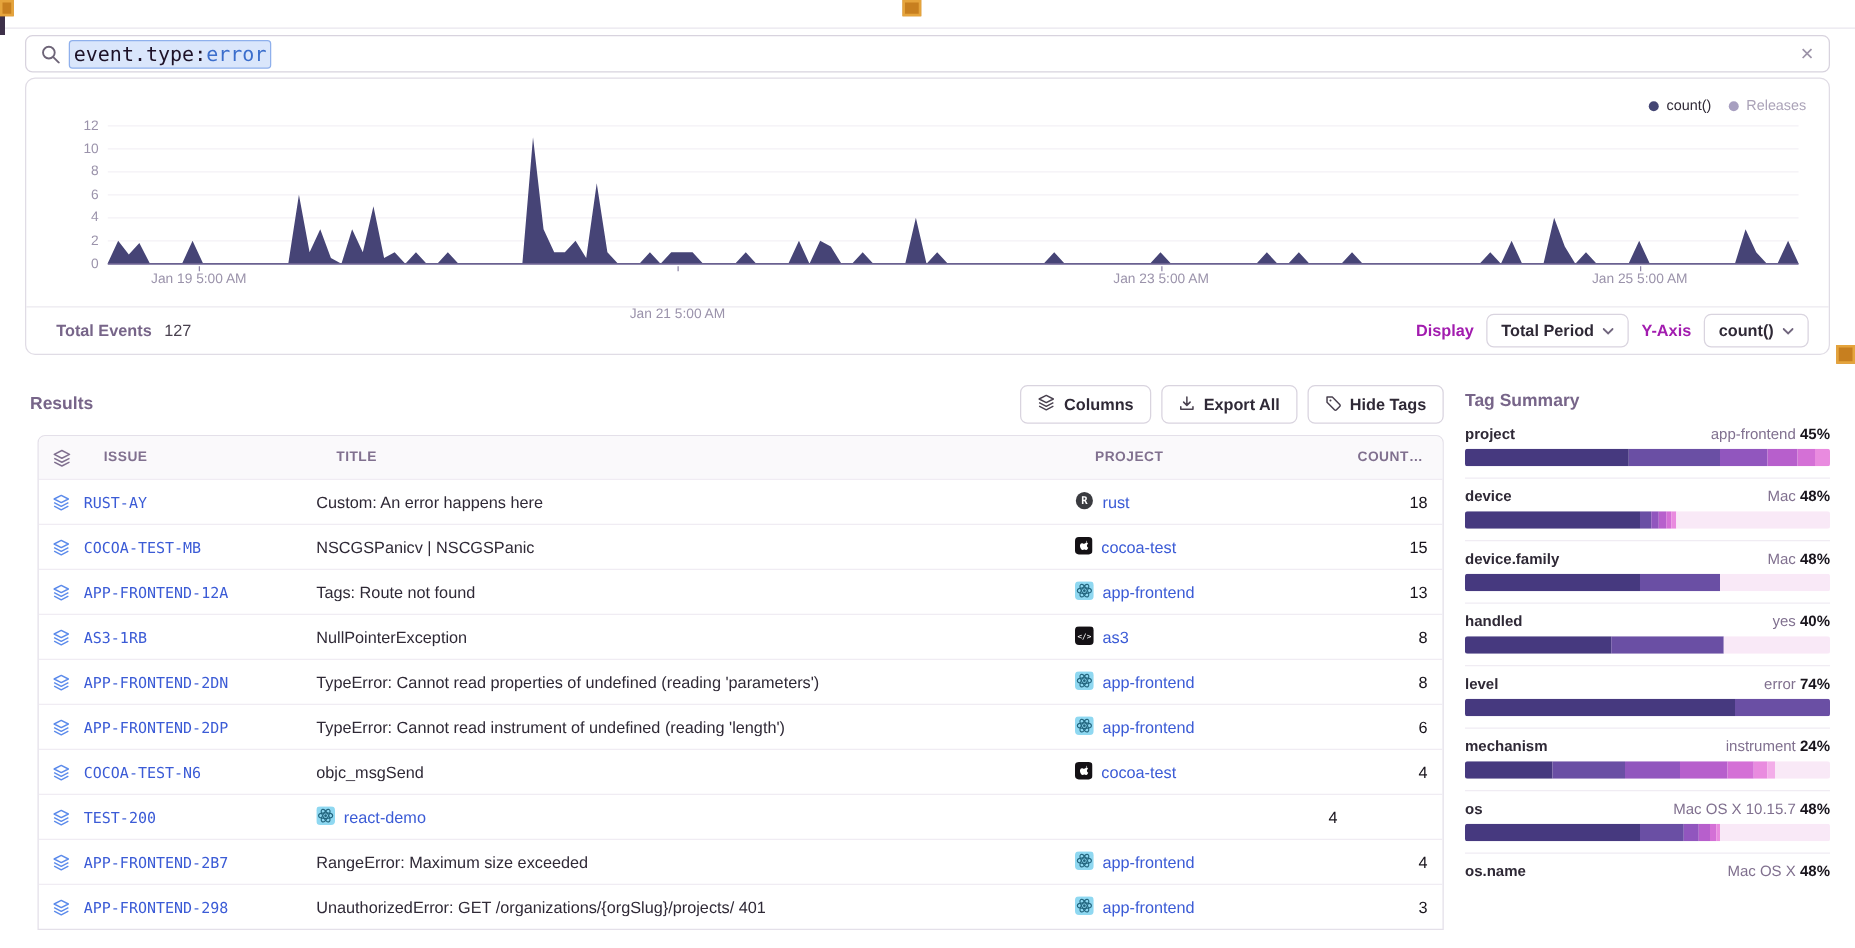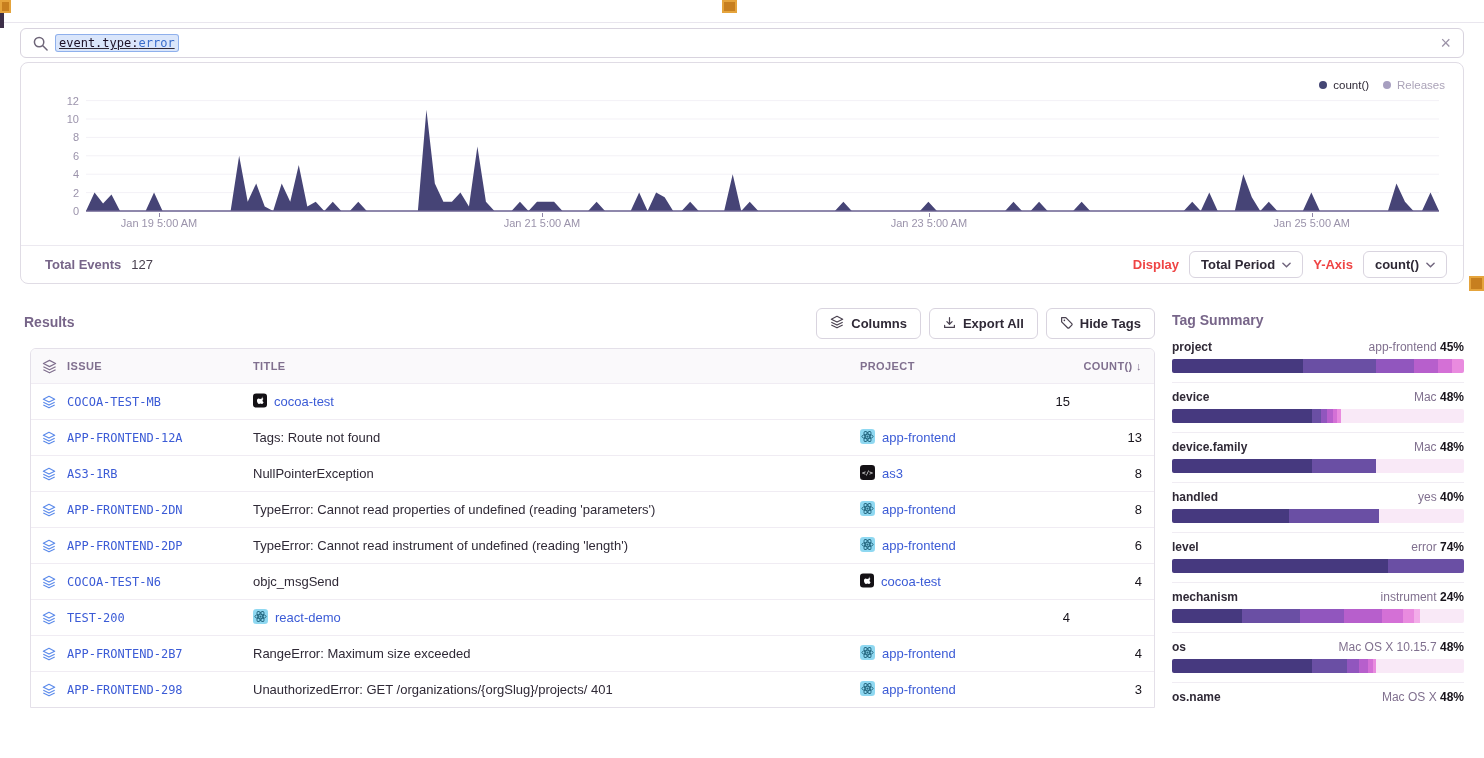--- a/index.html
+++ b/index.html
@@ -14,21 +14,21 @@
   .h-tl { left:0; top:0; width:11px; height:13px; }
   .h-tc { left:722px; top:0; width:15px; height:13px; }
   .h-r  { left:1469px; top:276px; width:15px; height:15px; }
   .corner-strip { position:absolute; left:0; top:0; width:4px; height:28px; background:#3D3049; z-index:40; }
 
   
   .searchbar { position:absolute; left:20px; top:28px; width:1444px; height:30px;
     border:1px solid #D8D3DE; border-radius:6px; background:#fff; display:flex; align-items:center; padding:0 12px; }
   .searchbar svg { flex:0 0 auto; }
   .token { margin-left:8px; background:#DAE6FB; box-shadow:0 0 0 1px #8FB0EC; border-radius:2px;
-    padding:1px 3px; font-size:12px;text-decoration:underline; }
+    padding:1px 3px; font-size:16px; }
   .token .key { color:#1D1127; }
   .token .val { color:#3B6ECC; }
   .search-close { margin-left:auto; color:#9C93A8; font-size:18px; line-height:1; cursor:pointer; }
 
   
   .chart-panel { position:absolute; left:20px; top:62px; width:1444px; height:222px;
     border:1px solid #E0DCE5; border-radius:8px; background:#fff; }
   .legend { position:absolute; top:16px; right:18px; display:flex; gap:14px; align-items:center; font-size:11.5px; }
   .legend .item { display:flex; align-items:center; gap:6px; }
   .dot { width:8px; height:8px; border-radius:50%; }
@@ -39,38 +39,38 @@
   .plot { position:absolute; left:65px; right:24px; top:32px; height:118px; }
   .plot svg { width:100%; height:118px; display:block; }
   .xlabels { position:absolute; left:65px; right:24px; top:154px; height:16px;text-align:right; }
   .xlabels span { position:absolute; transform:translateX(-50%); font-size:11px; color:#9B93AB; white-space:nowrap; }
   .xlabels i { position:absolute; top:-4px; width:1px; height:4px; background:#8F86A8; }
   .chart-footer { position:absolute; left:0; right:0; bottom:0; height:38px; border-top:1px solid #ECE9F0;
     display:flex; align-items:center; padding:0 16px 0 24px; }
   .tot-label { font-weight:bold; color:#776589; margin-right:10px; }
   .tot-val { color:#49414F; }
   .footer-controls { margin-left:auto; display:flex; align-items:center; gap:10px; }
-  .ctrl-label { font-weight:bold; color:#ef4444; }
+  .ctrl-label { font-weight:bold; color:#a21caf; }
   .dd-btn { display:flex; align-items:center; gap:7px; border:1px solid #D9D4DF; border-radius:6px;
     background:#fff; padding:5px 11px; font-weight:bold; font-size:13px; color:#2F2936; cursor:pointer; }
   .chev { width:9px; height:6px; }
 
   
   .results-h { position:absolute; left:24px; top:314px; font-weight:bold; color:#776589; font-size:14px; }
   .btn-row { position:absolute; top:308px; left:855px; width:300px; display:flex; gap:8px; justify-content:flex-end; }
   .btn { display:flex; align-items:center; gap:7px; border:1px solid #D9D4DF; border-radius:6px; background:#fff;
     padding:6px 13px; font-weight:bold; font-size:13px; color:#2F2936; cursor:pointer; white-space:nowrap; }
 
   
   .table { position:absolute; left:30px; top:348px; width:1125px; border:1px solid #E4E0E9;
     border-radius:6px 6px 0 0; background:#fff; overflow:hidden; }
   .trow { display:grid; grid-template-columns:36px 186px 1fr 210px 72px; align-items:center;
     height:36px; border-top:1px solid #F0ECF3; padding-right:12px; }
   .thead { height:34px; background:#FAF9FB; border-top:none; }
-  .thead .hcell { font-size:11px; font-weight:bold; color:#80708F; letter-spacing:.4px; }
+  .thead .hcell { font-size:11px; font-weight:bold; color:#80708F; letter-spacing:.4px;margin-left:16px; }
   .cell { overflow:hidden; text-overflow:ellipsis; white-space:nowrap; }
   .icon-cell { display:flex; justify-content:center; align-items:center; }
   .issue { font-family:"DejaVu Sans Mono", monospace; font-size:12px; color:#3B5BD6; text-decoration:none; cursor:pointer; }
   .title-cell { color:#2F2936; font-size:13px; }
   .proj { display:flex; align-items:center; gap:7px; }
   .proj a { color:#3B5BD6; text-decoration:none; cursor:pointer; font-size:13px; }
   .count-cell { text-align:right; color:#18141C; font-size:13px; }
   .sort-arrow { color:#80708F; font-weight:normal; }
 
   
@@ -131,21 +131,21 @@
         <line x1="0" y1="42.400000000000006" x2="1380" y2="42.400000000000006" stroke="#F3F1F6" stroke-width="1"></line>
         <line x1="0" y1="24" x2="1380" y2="24" stroke="#F3F1F6" stroke-width="1"></line>
         <line x1="0" y1="5.6000000000000085" x2="1380" y2="5.6000000000000085" stroke="#F3F1F6" stroke-width="1"></line>
         <polygon points="0,116 0.0,116.0 8.7,97.6 17.4,108.6 26.0,99.4 34.7,116.0 43.4,116.0 52.1,116.0 60.8,116.0 69.4,97.6 78.1,116.0 86.8,116.0 95.5,116.0 104.2,116.0 112.8,116.0 121.5,116.0 130.2,116.0 138.9,116.0 147.5,116.0 156.2,60.8 164.9,106.8 173.6,88.4 182.3,111.4 190.9,116.0 199.6,88.4 208.3,106.8 217.0,70.0 225.7,111.4 234.3,106.8 243.0,116.0 251.7,106.8 260.4,116.0 269.1,116.0 277.7,106.8 286.4,116.0 295.1,116.0 303.8,116.0 312.5,116.0 321.1,116.0 329.8,116.0 338.5,116.0 347.2,14.8 355.8,88.4 364.5,106.8 373.2,106.8 381.9,97.6 390.6,111.4 399.2,51.6 407.9,106.8 416.6,116.0 425.3,116.0 434.0,116.0 442.6,106.8 451.3,116.0 460.0,106.8 468.7,106.8 477.4,106.8 486.0,116.0 494.7,116.0 503.4,116.0 512.1,116.0 520.8,106.8 529.4,116.0 538.1,116.0 546.8,116.0 555.5,116.0 564.2,97.6 572.8,116.0 581.5,97.6 590.2,102.2 598.9,116.0 607.5,116.0 616.2,106.8 624.9,116.0 633.6,116.0 642.3,116.0 650.9,116.0 659.6,79.2 668.3,116.0 677.0,106.8 685.7,116.0 694.3,116.0 703.0,116.0 711.7,116.0 720.4,116.0 729.1,116.0 737.7,116.0 746.4,116.0 755.1,116.0 763.8,116.0 772.5,106.8 781.1,116.0 789.8,116.0 798.5,116.0 807.2,116.0 815.8,116.0 824.5,116.0 833.2,116.0 841.9,116.0 850.6,116.0 859.2,106.8 867.9,116.0 876.6,116.0 885.3,116.0 894.0,116.0 902.6,116.0 911.3,116.0 920.0,116.0 928.7,116.0 937.4,116.0 946.0,106.8 954.7,116.0 963.4,116.0 972.1,106.8 980.8,116.0 989.4,116.0 998.1,116.0 1006.8,116.0 1015.5,106.8 1024.2,116.0 1032.8,116.0 1041.5,116.0 1050.2,116.0 1058.9,116.0 1067.5,116.0 1076.2,116.0 1084.9,116.0 1093.6,116.0 1102.3,116.0 1110.9,116.0 1119.6,116.0 1128.3,106.8 1137.0,116.0 1145.7,97.6 1154.3,116.0 1163.0,116.0 1171.7,116.0 1180.4,79.2 1189.1,102.2 1197.7,116.0 1206.4,106.8 1215.1,116.0 1223.8,116.0 1232.5,116.0 1241.1,116.0 1249.8,97.6 1258.5,116.0 1267.2,116.0 1275.8,116.0 1284.5,116.0 1293.2,116.0 1301.9,116.0 1310.6,116.0 1319.2,116.0 1327.9,116.0 1336.6,88.4 1345.3,106.8 1354.0,116.0 1362.6,116.0 1371.3,97.6 1380.0,116.0 1380,116" fill="#464476"></polygon>
         <line x1="0" y1="116" x2="1380" y2="116" stroke="#6A6191" stroke-width="1.4"></line>
       </svg>
   </div>
   <div class="xlabels">
       <span style="left: 5.4%;">Jan 19 5:00 AM</span>
       <i style="left: 5.4%;"></i>
-      <span style="left: 33.7%;">Jan 21 5:00 AM</span>
+      <span style="left: 33.7%; margin-top: 28px;">Jan 21 5:00 AM</span>
       <i style="left: 33.7%;"></i>
       <span style="left: 62.3%;">Jan 23 5:00 AM</span>
       <i style="left: 62.3%;"></i>
       <span style="left: 90.6%;">Jan 25 5:00 AM</span>
       <i style="left: 90.6%;"></i>
     </div>
   <div class="chart-footer">
     <span class="tot-label">Total Events</span>
     <span class="tot-val">127</span>
     <div class="footer-controls">
@@ -217,21 +217,43 @@
       <div class="trow">
         <span class="cell icon-cell">
           <svg width="14" height="14" viewBox="0 0 16 16">
             <g fill="none" stroke="#5C8BEB" stroke-width="1.3" stroke-linejoin="round">
               <path d="M8 1.5L14.5 4.8 8 8.1 1.5 4.8z"></path>
               <path d="M1.5 8.2L8 11.5l6.5-3.3"></path>
               <path d="M1.5 11.4L8 14.7l6.5-3.3"></path>
             </g>
           </svg>
         </span>
+        <a class="cell issue">RUST-AY</a>
+        <span class="cell title-cell">Custom: An error happens here</span>
+        <span class="cell proj">
+          <span><svg width="15" height="15" viewBox="0 0 16 16">
+              <circle cx="8" cy="8" r="7.3" fill="#3A3B40"></circle>
+              <text x="8" y="11.3" text-anchor="middle" font-size="9" font-family="DejaVu Sans Mono, monospace" fill="#fff" font-weight="bold">R</text>
+            </svg></span>
+          <a>rust</a>
+        </span>
+        <span class="cell count-cell">18</span>
+      </div>
+      <div class="trow">
+        <span class="cell icon-cell">
+          <svg width="14" height="14" viewBox="0 0 16 16">
+            <g fill="none" stroke="#5C8BEB" stroke-width="1.3" stroke-linejoin="round">
+              <path d="M8 1.5L14.5 4.8 8 8.1 1.5 4.8z"></path>
+              <path d="M1.5 8.2L8 11.5l6.5-3.3"></path>
+              <path d="M1.5 11.4L8 14.7l6.5-3.3"></path>
+            </g>
+          </svg>
+        </span>
         <a class="cell issue">COCOA-TEST-MB</a>
+        <span class="cell title-cell">NSCGSPanicv | NSCGSPanic</span>
         <span class="cell proj">
           <span><svg width="14" height="15" viewBox="0 0 16 16">
               <rect x="0" y="0" width="16" height="16" rx="3.5" fill="#141115"></rect>
               <path d="M10.9 3.1c-.1.8-.5 1.4-1.2 1.8.6-.1 1.7.3 2.2 1.3-1.5.9-1.3 2.9.2 3.7-.4.9-1 1.9-1.8 2-.6.1-.9-.4-1.7-.4s-1.2.5-1.8.4c-.8-.1-1.5-1.1-1.9-2-.7-1.6-.4-3.9 1.3-4.1.7-.1 1.4.5 1.8.5.4 0 1.2-.6 2.9-1.2z" fill="#fff"></path>
             </svg></span>
           <a>cocoa-test</a>
         </span>
         <span class="cell count-cell">15</span>
       </div>
       <div class="trow">

